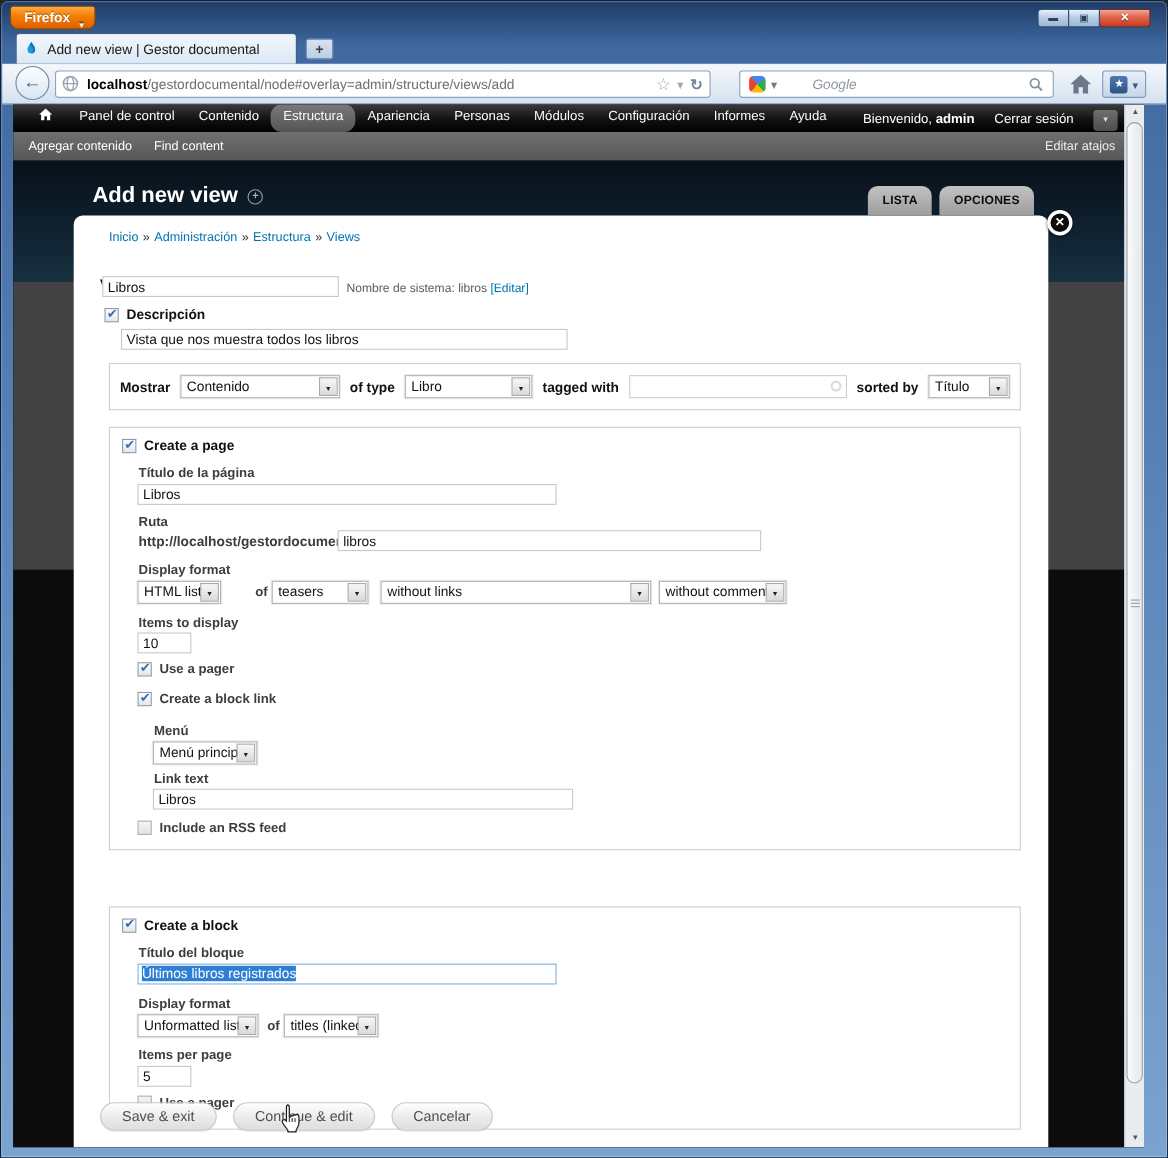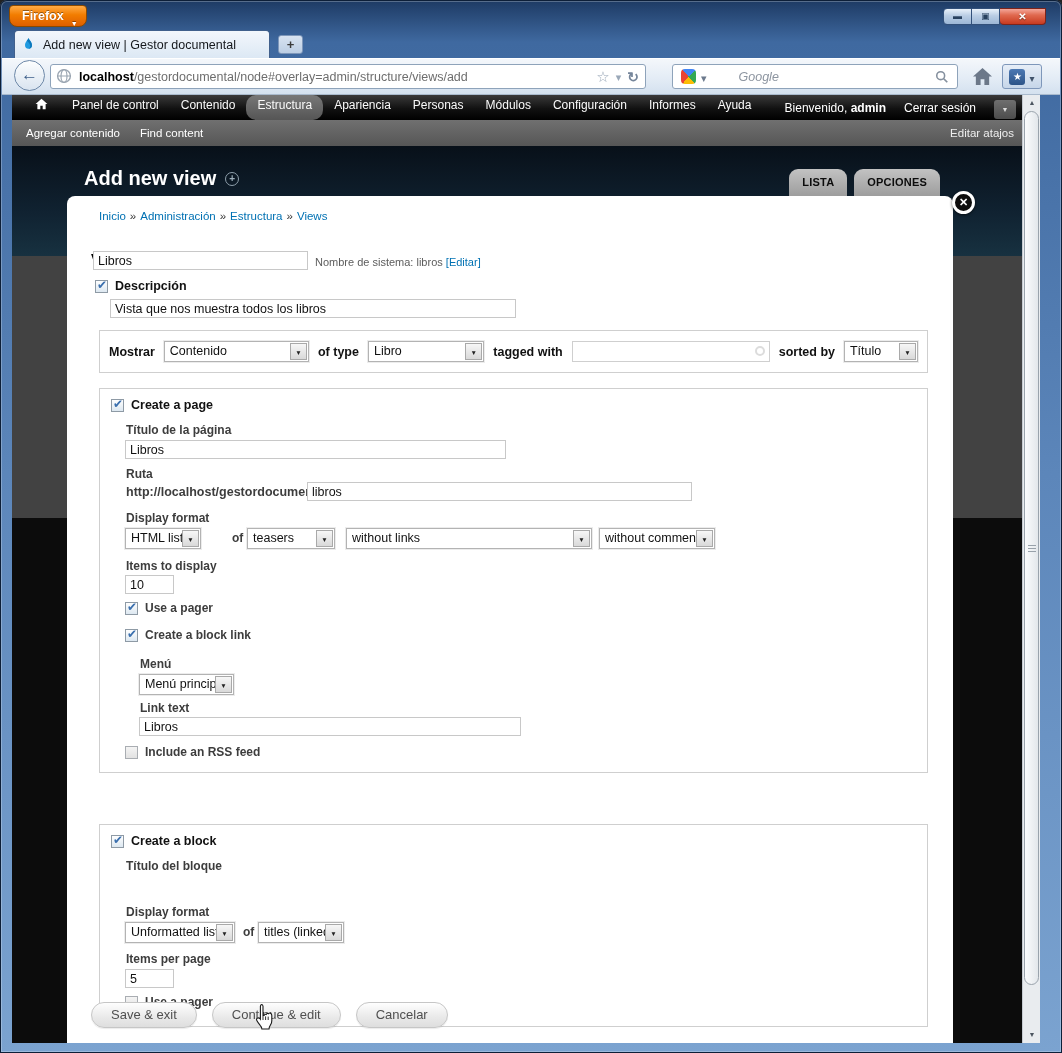--- a/index.html
+++ b/index.html
@@ -343,20 +343,23 @@
           <span class="cb-label dim">Include an RSS feed</span>
         </div>
       </div>
 
       <div class="fieldset" style="left:32px;top:580px;width:829px;height:203px;margin-top:48px;">
         <div class="cb-row" style="left:11px;top:9px;">
           <span class="cb checked"></span>
           <span class="cb-label">Create a block</span>
         </div>
         <div class="sublbl" style="left:26px;top:34px;">Título del bloque</div>
+        <div class="selinput" style="left:25px;top:51px;width:381px;">
+          <span>Últimos libros registrados</span>
+        </div>
         <div class="sublbl" style="left:26px;top:80px;">Display format</div>
         <span class="sel abs" style="left:25px;top:97px;width:110px;">
           <span class="txt">Unformatted list</span>
             <span class="arr"></span>
         </span>
         <span class="sublbl" style="left:143px;top:100px;">of</span>
         <span class="sel abs" style="left:158px;top:97px;width:86px;">
           <span class="txt">titles (linked)</span>
             <span class="arr"></span>
         </span>

